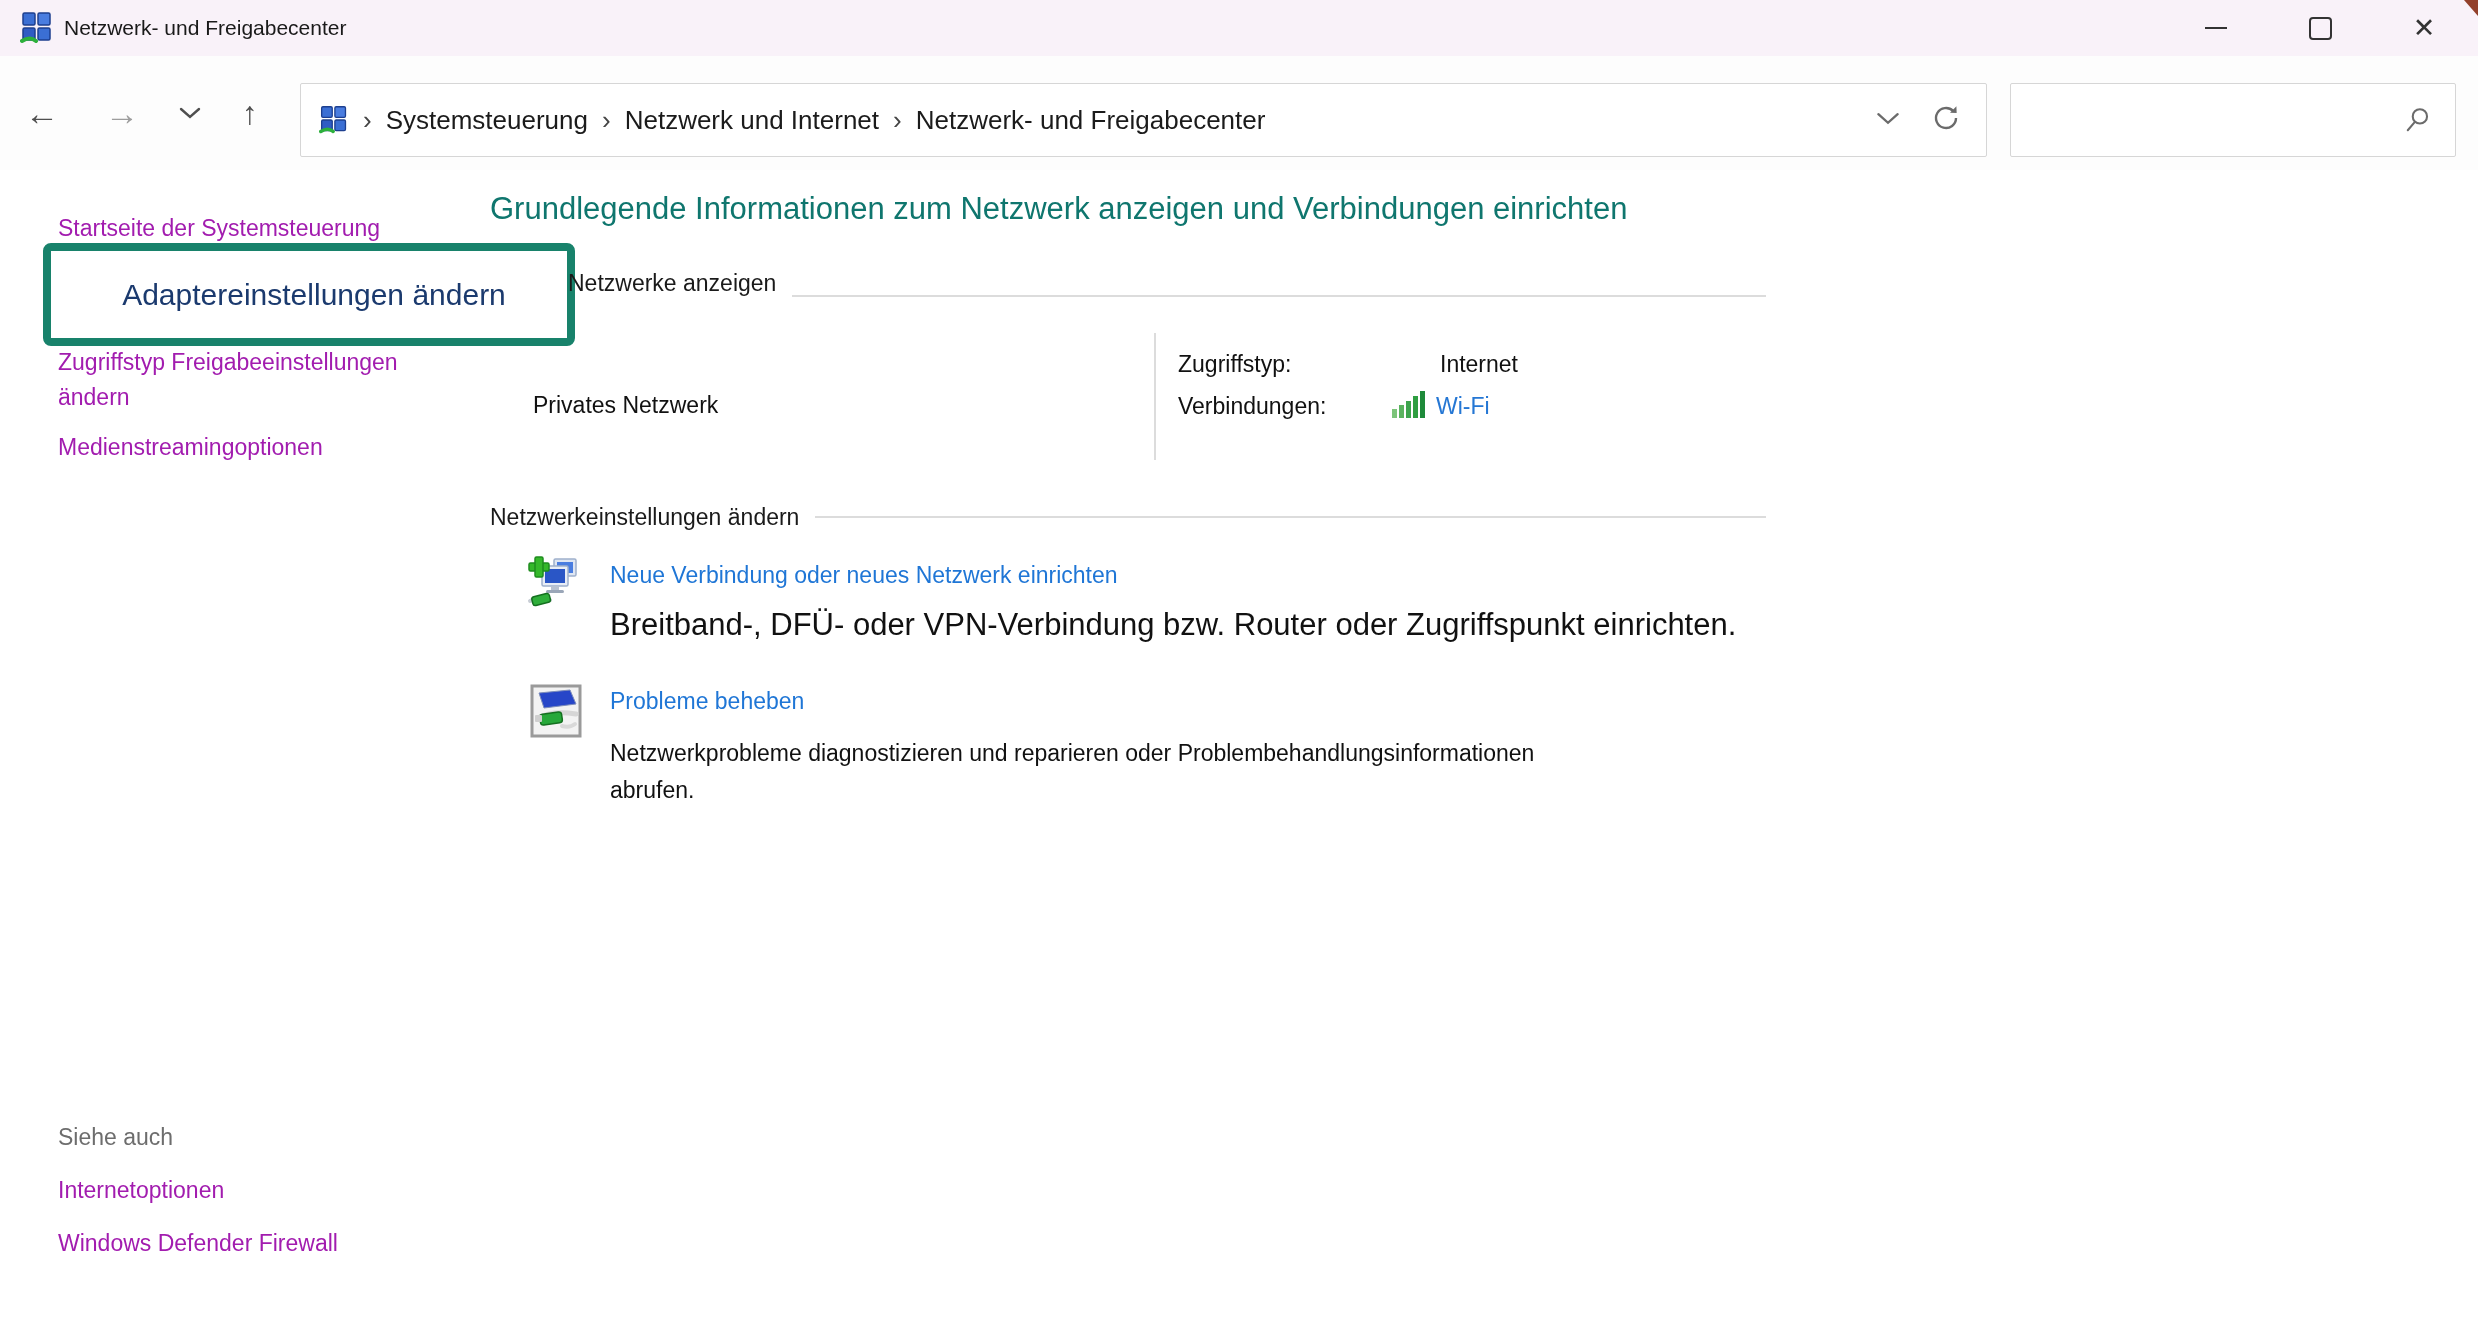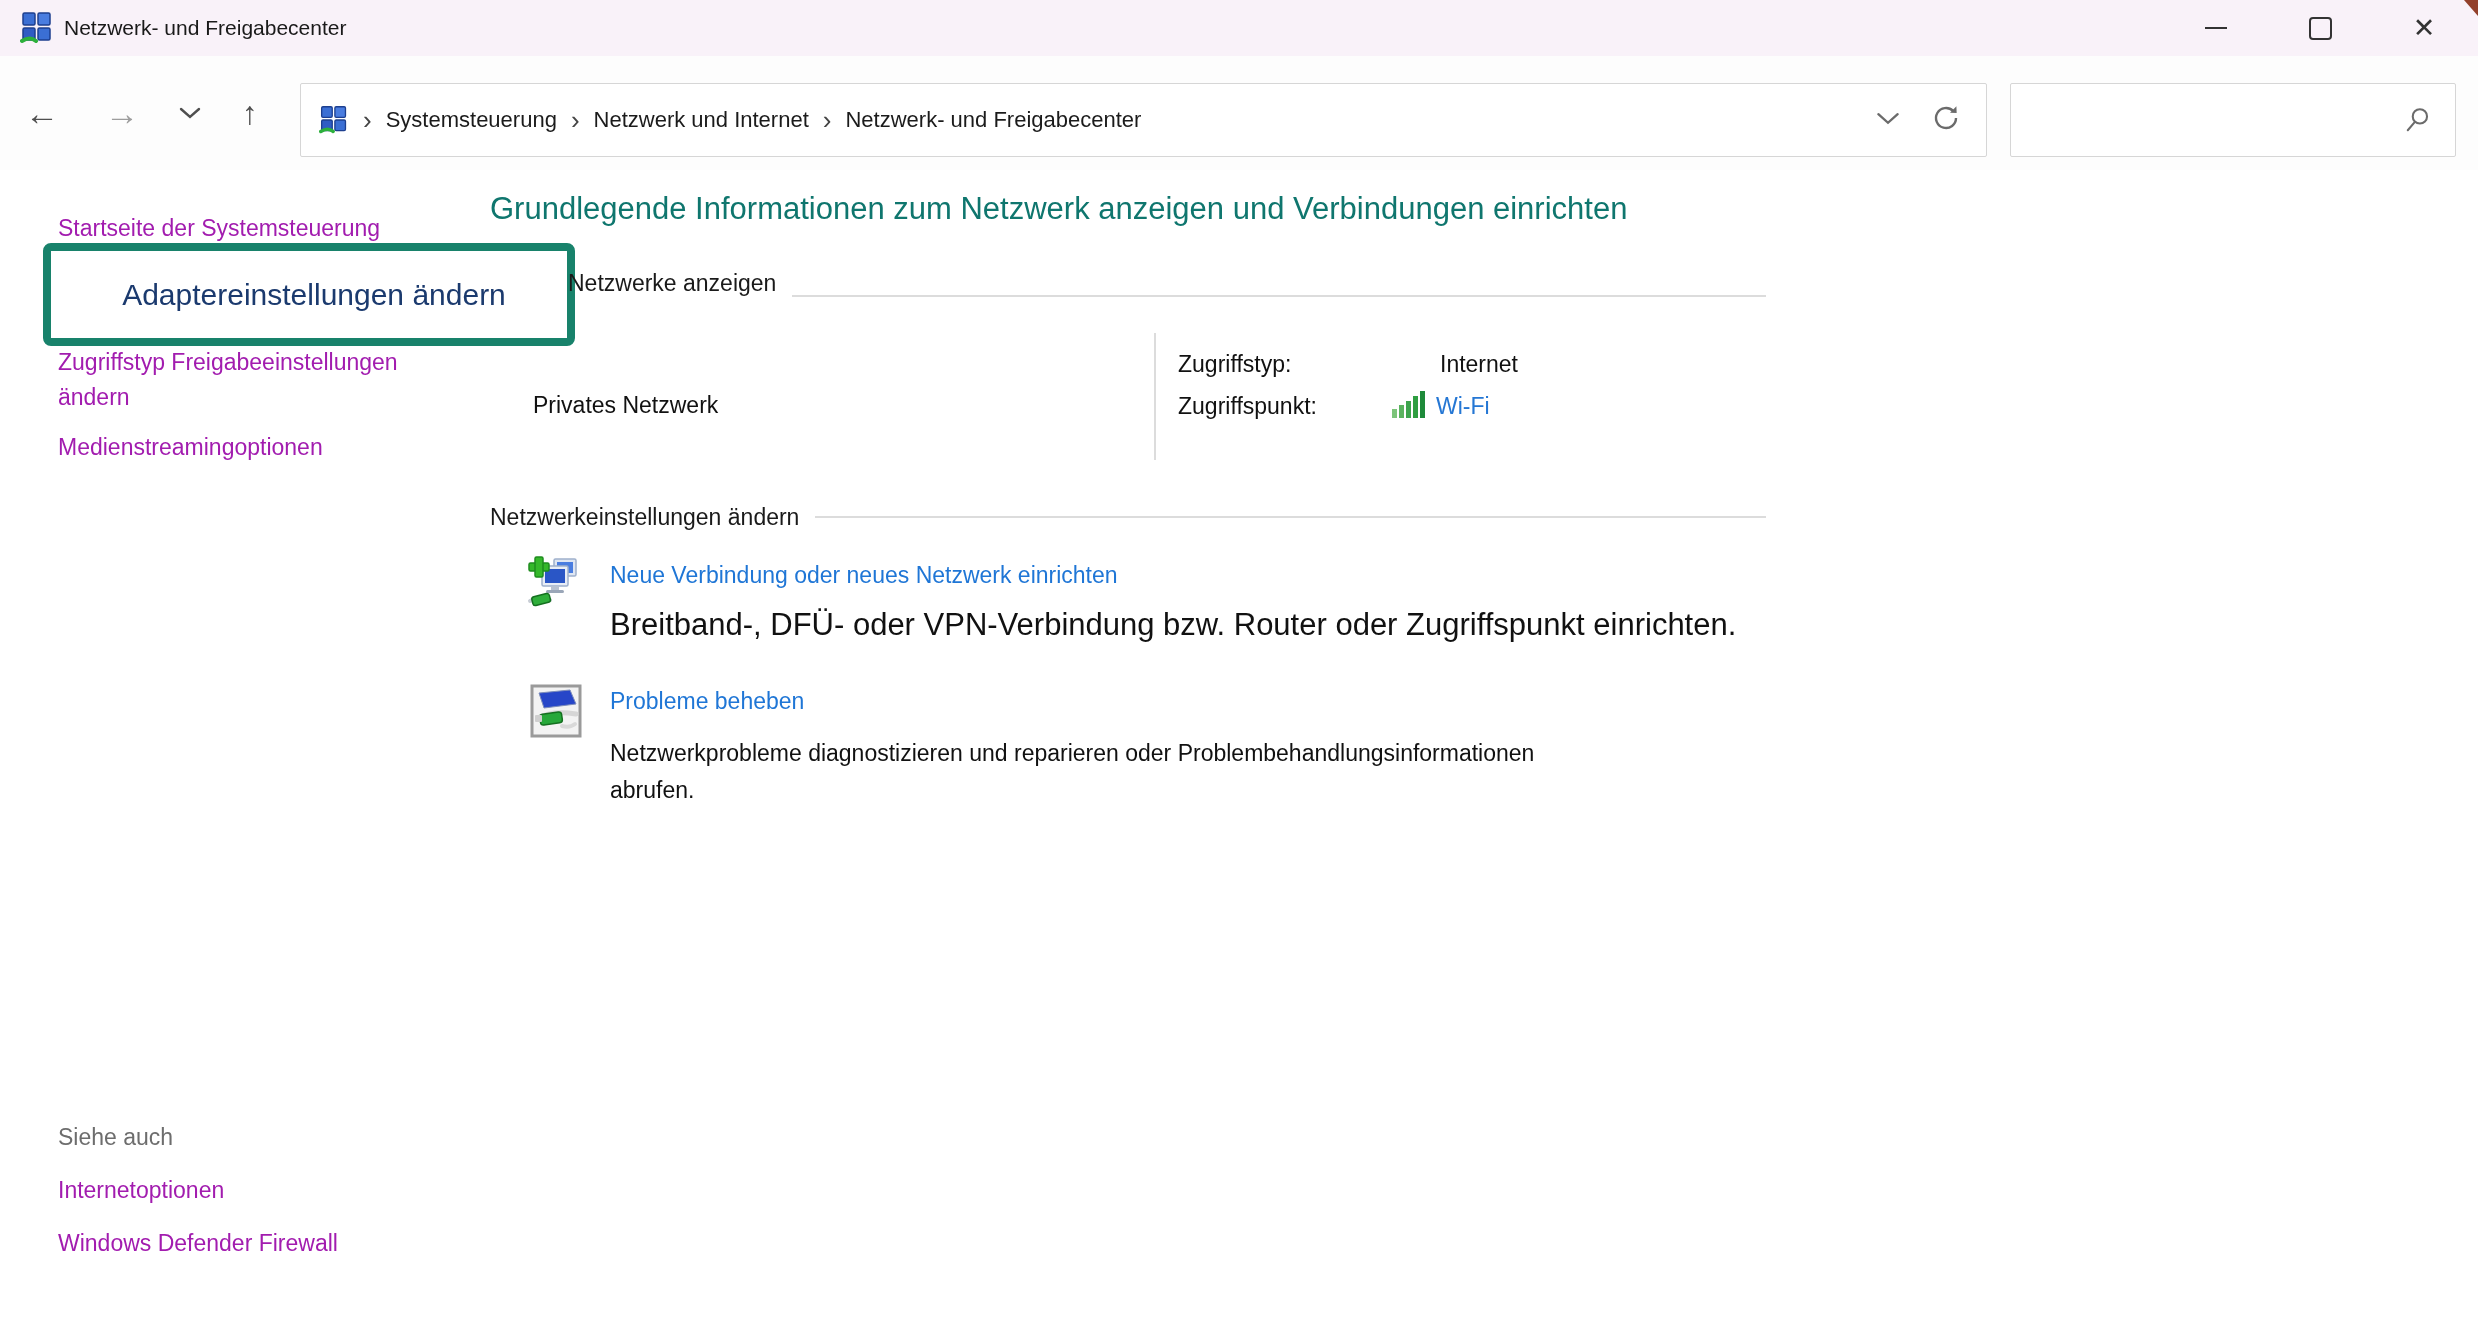--- a/index.html
+++ b/index.html
@@ -25,21 +25,21 @@
   .navicons{position:absolute;left:0;top:0;height:114px;width:300px;}
   .navico{position:absolute;top:0;height:114px;display:flex;align-items:center;justify-content:center;width:60px;}
   .ico-back{left:12px;font-size:34px;color:#4f4f4f;}
   .ico-fwd{left:92px;font-size:34px;color:#9d9d9d;}
   .ico-chev{left:160px;}
   .ico-up{left:220px;font-size:32px;color:#4f4f4f;}
   .addressbar{position:absolute;left:300px;top:27px;width:1687px;height:74px;background:#fff;
     border:1.5px solid #d6d6d6;border-radius:2px;box-sizing:border-box;display:flex;align-items:center;}
   .crumb-icon{width:30px;height:30px;margin-left:18px;flex:0 0 auto;}
   .crumb-sep{font-size:26px;color:#444;margin:0 14px;line-height:1;}
-  .crumb{font-size:22px;color:#1b1b1b;white-space:nowrap;}
+  .crumb{font-size:26px;color:#1b1b1b;white-space:nowrap;}
   .addr-spacer{flex:1;}
   .addr-chevron{margin-right:30px;}
   .addr-refresh{margin-right:24px;}
   .searchbox{position:absolute;left:2010px;top:27px;width:446px;height:74px;background:#fff;
     border:1.5px solid #d6d6d6;border-radius:2px;box-sizing:border-box;}
   .searchbox input{position:absolute;left:14px;top:6px;width:370px;height:58px;border:none;outline:none;
     font-size:22px;font-family:inherit;background:transparent;}
   .search-ico{position:absolute;right:24px;top:22px;}
   
   .side-item{position:absolute;left:58px;font-size:23px;line-height:28px;color:#a21caf;cursor:pointer;white-space:nowrap;}
@@ -173,21 +173,21 @@
       <span class="label">Netzwerke anzeigen</span>
       <span class="rule"></span>
     </div>
 
     <div class="net-name">Privates Netzwerk</div>
     <div class="vdivider"></div>
 
     <div class="kv-label" style="top:351px;">Zugriffstyp:</div>
     <div class="kv-value" style="left:1440px;top:351px;">Internet</div>
 
-    <div class="kv-label" style="top:393px;">Zugriffspunkt:</div>
+    <div class="kv-label" style="top:393px;">Verbindungen:</div>
     <div class="wifi-icon">
       <div class="wifi-bar" style="left:0;height:9px;background:#7cc47a;"></div>
       <div class="wifi-bar" style="left:7px;height:13px;background:#5bb35f;"></div>
       <div class="wifi-bar" style="left:14px;height:17px;background:#3ea44d;"></div>
       <div class="wifi-bar" style="left:21px;height:22px;background:#2f9e41;"></div>
       <div class="wifi-bar" style="left:28px;height:27px;background:#1e8a3a;"></div>
     </div>
     <div class="wifi-link">Wi-Fi</div>
 
     <div class="section-row sec2">

